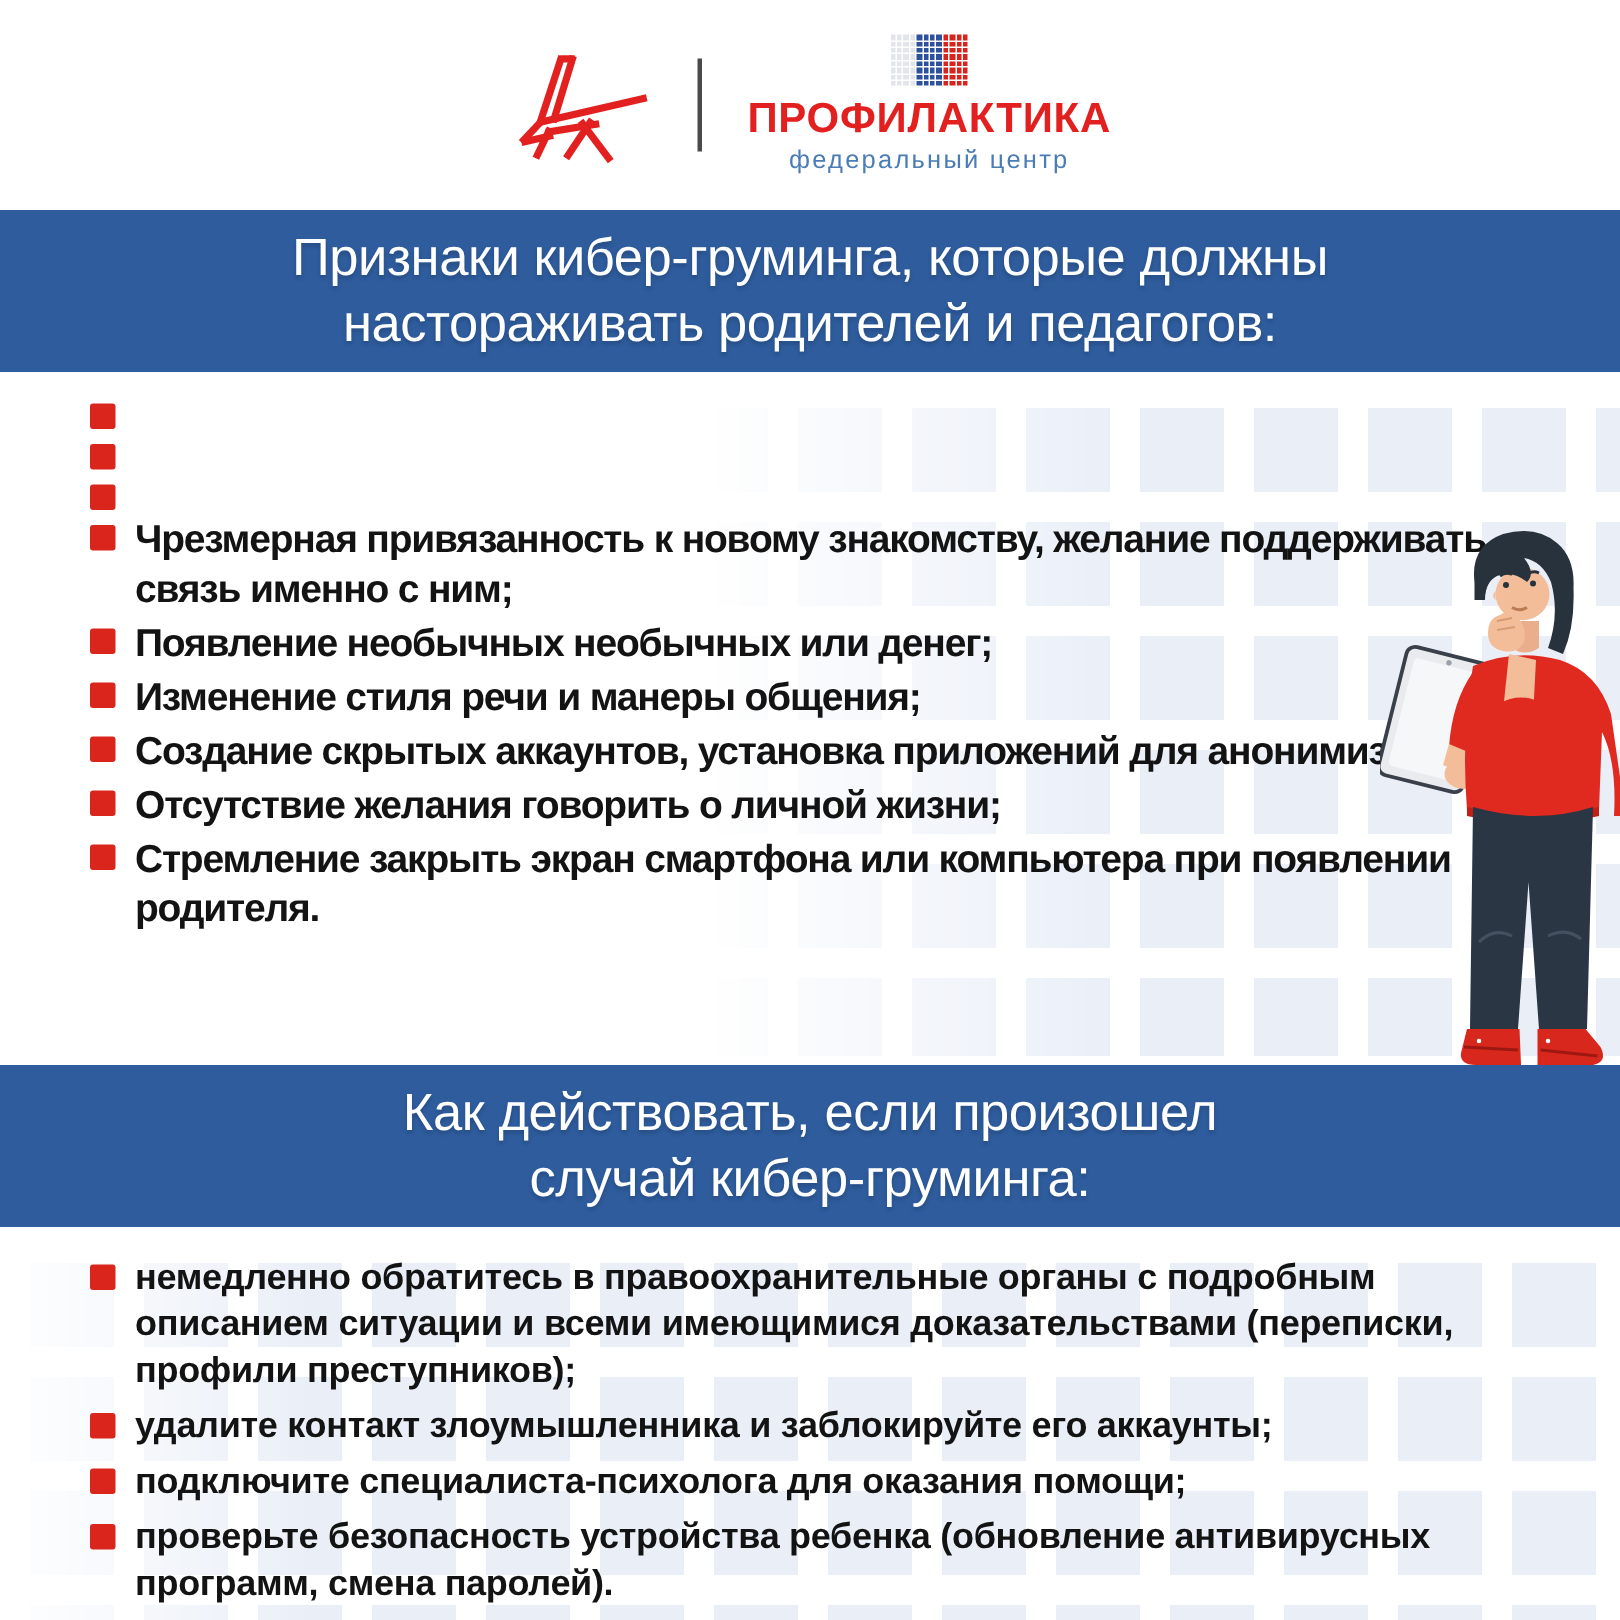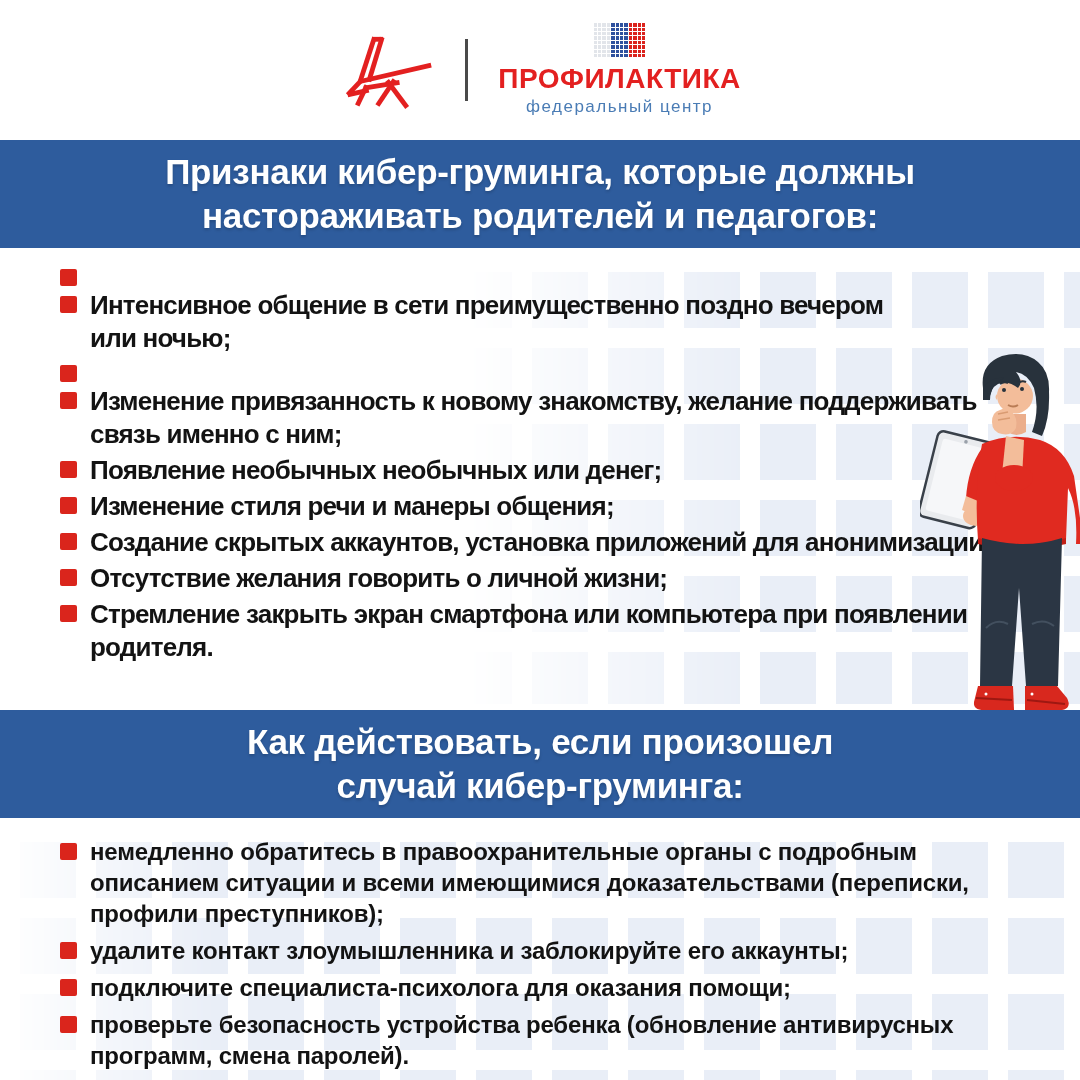--- a/index.html
+++ b/index.html
@@ -71,21 +71,21 @@
   
   .banner{
     position:absolute;left:0;width:1080px;
     background:var(--banner-blue);
     color:#ffffff;
     display:flex;align-items:center;justify-content:center;
     text-align:center;
     z-index:1;
   }
   .banner .banner-title{
-    font-weight:bold;
+    font-weight:normal;
     font-size:35px;line-height:44px;letter-spacing:-0.3px;
     white-space:pre-line;
     margin:0;
     text-shadow:0 2px 3px rgba(0,0,0,0.18);
   }
   .banner-1{top:140px;height:108px;}
   .banner-2{top:710px;height:108px;}
 
   
   .list{
@@ -254,29 +254,27 @@
     <h1 class="banner-title">Признаки кибер-груминга, которые должны
 настораживать родителей и педагогов:</h1>
   </section>
 
   <ul class="list list-1">
       <li>
         <span class="bullet"></span>
       </li>
       <li>
         <span class="bullet"></span>
-        <span class="item-text">Интенсивное общение в сети преимущественно поздно вечером
-или ночью;</span>
-      </li>
-      <li>
-        <span class="bullet"></span>
-      </li>
-      <li>
-        <span class="bullet"></span>
-        <span class="item-text">Изменение привязанность к новому знакомству, желание поддерживать
+      </li>
+      <li>
+        <span class="bullet"></span>
+      </li>
+      <li>
+        <span class="bullet"></span>
+        <span class="item-text">Чрезмерная привязанность к новому знакомству, желание поддерживать
 связь именно с ним;</span>
       </li>
       <li>
         <span class="bullet"></span>
         <span class="item-text">Появление необычных необычных или денег;</span>
       </li>
       <li>
         <span class="bullet"></span>
         <span class="item-text">Изменение стиля речи и манеры общения;</span>
       </li>

